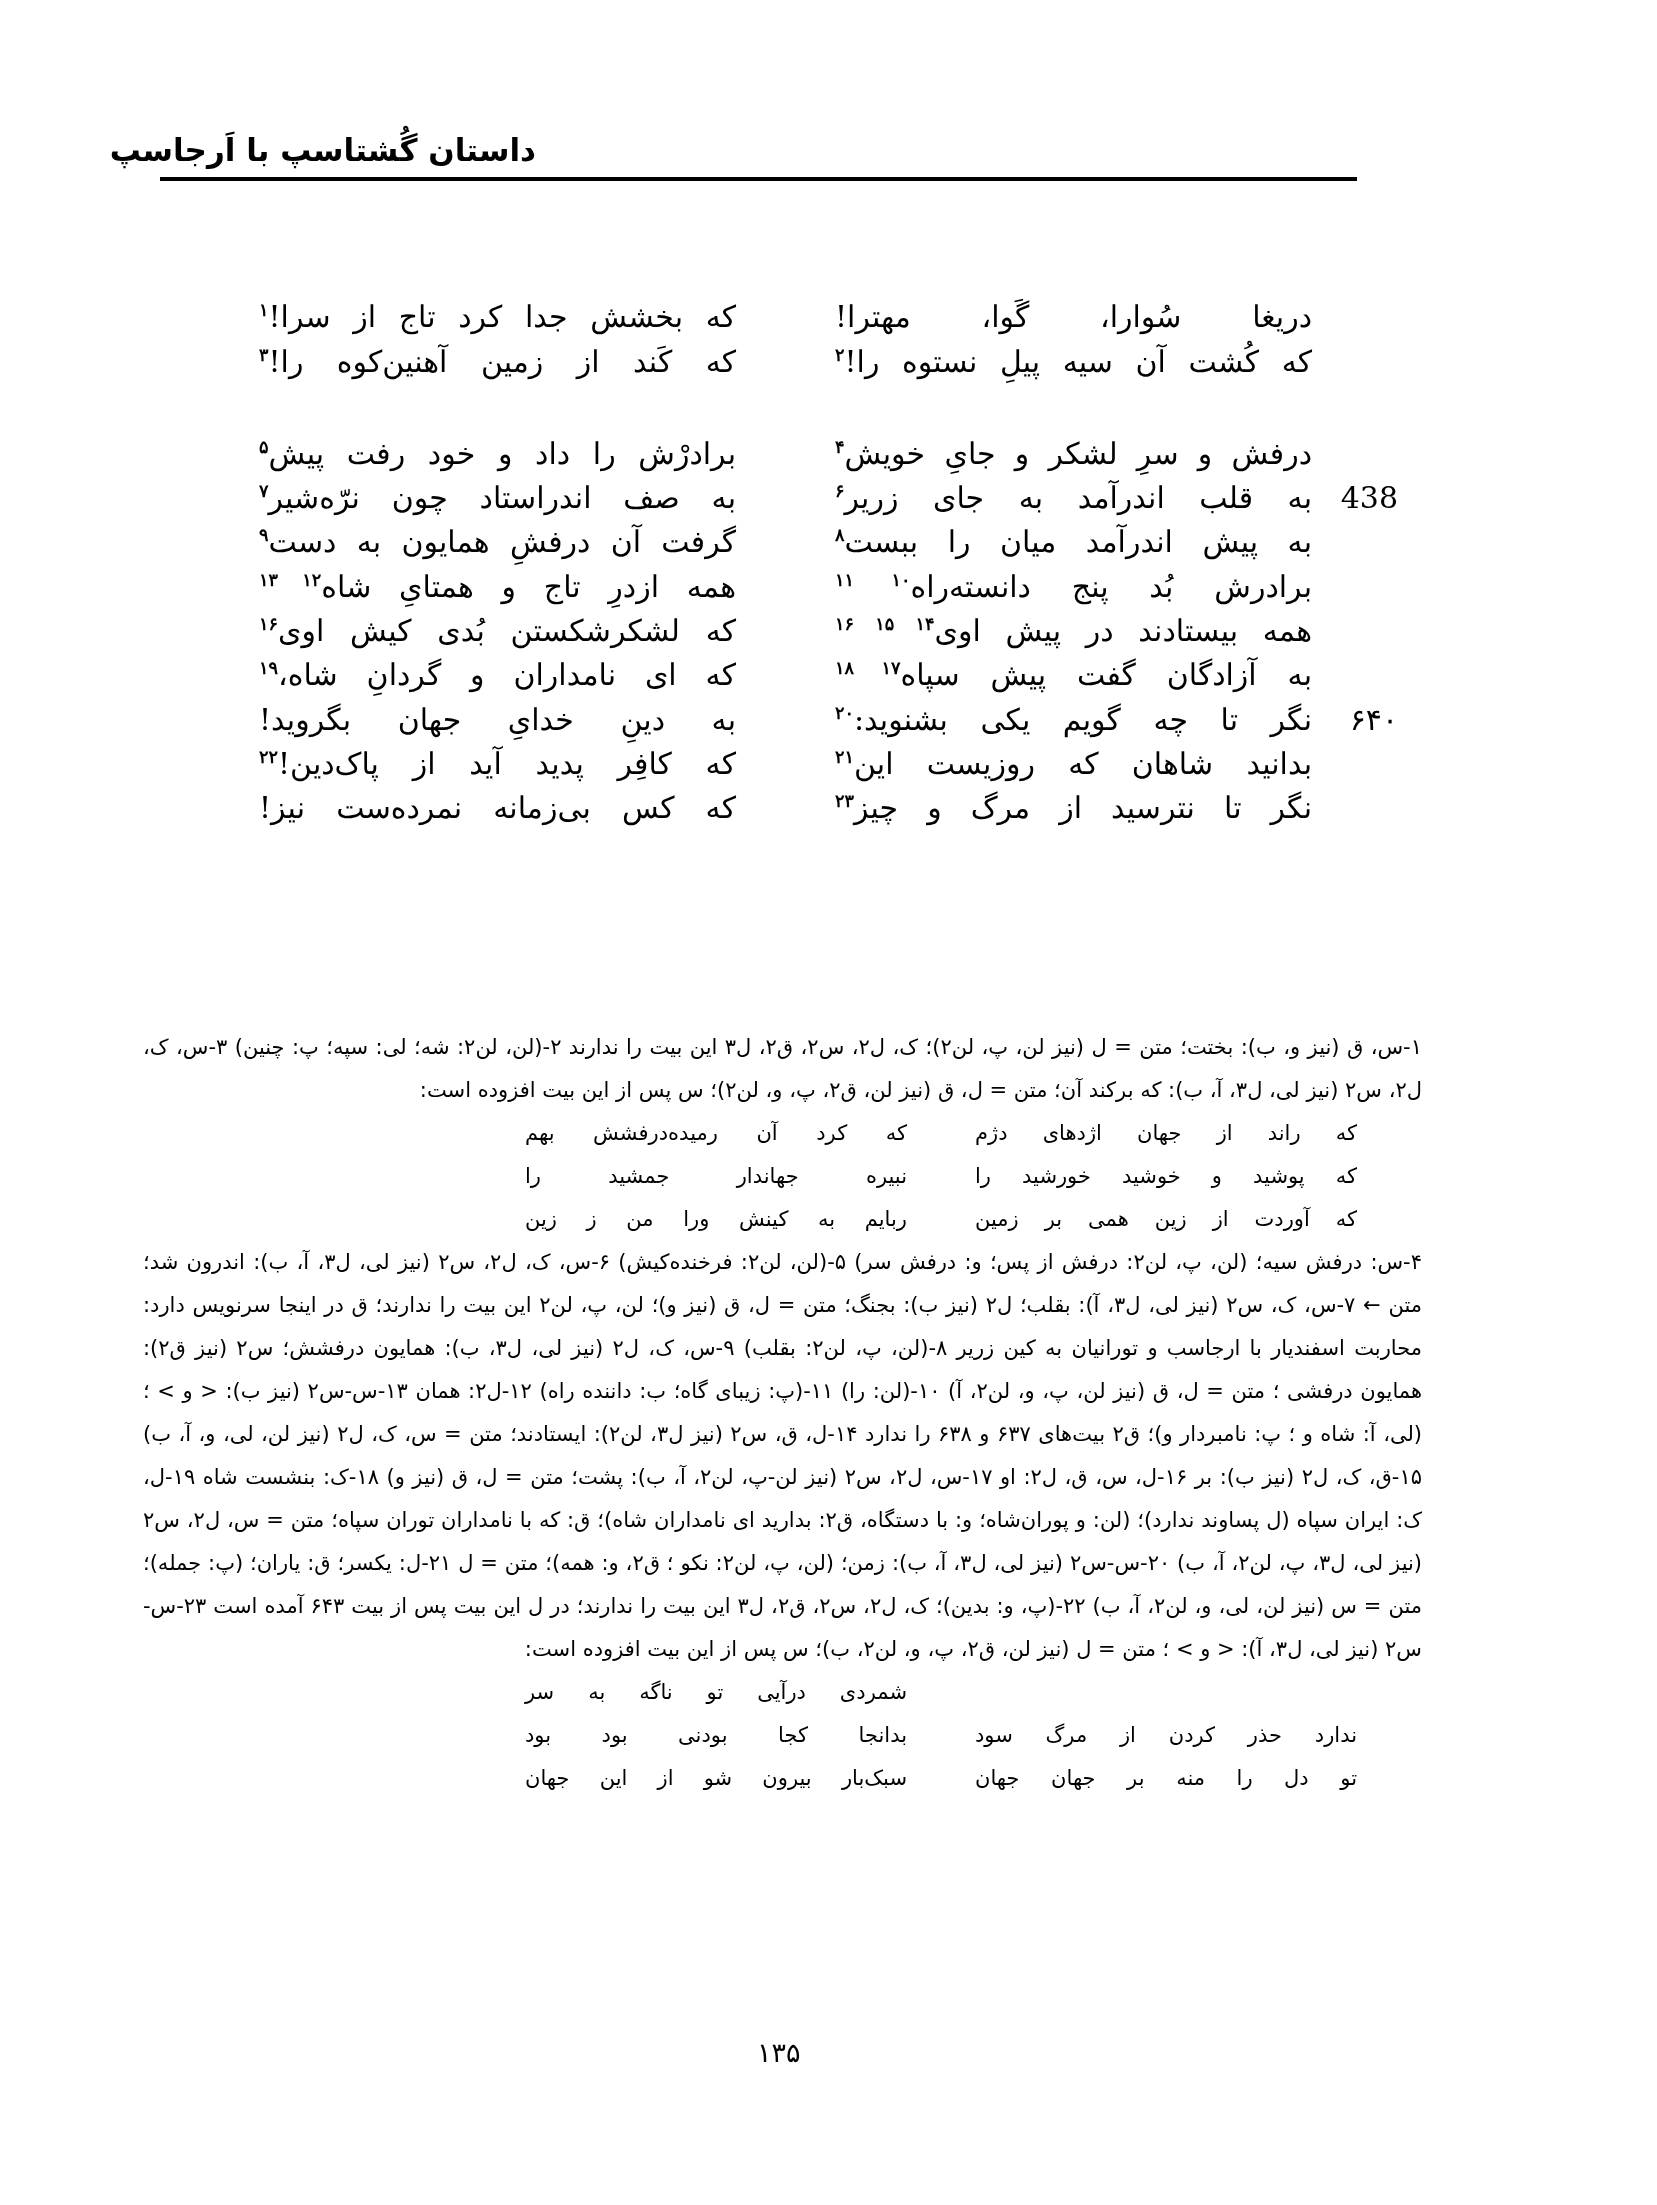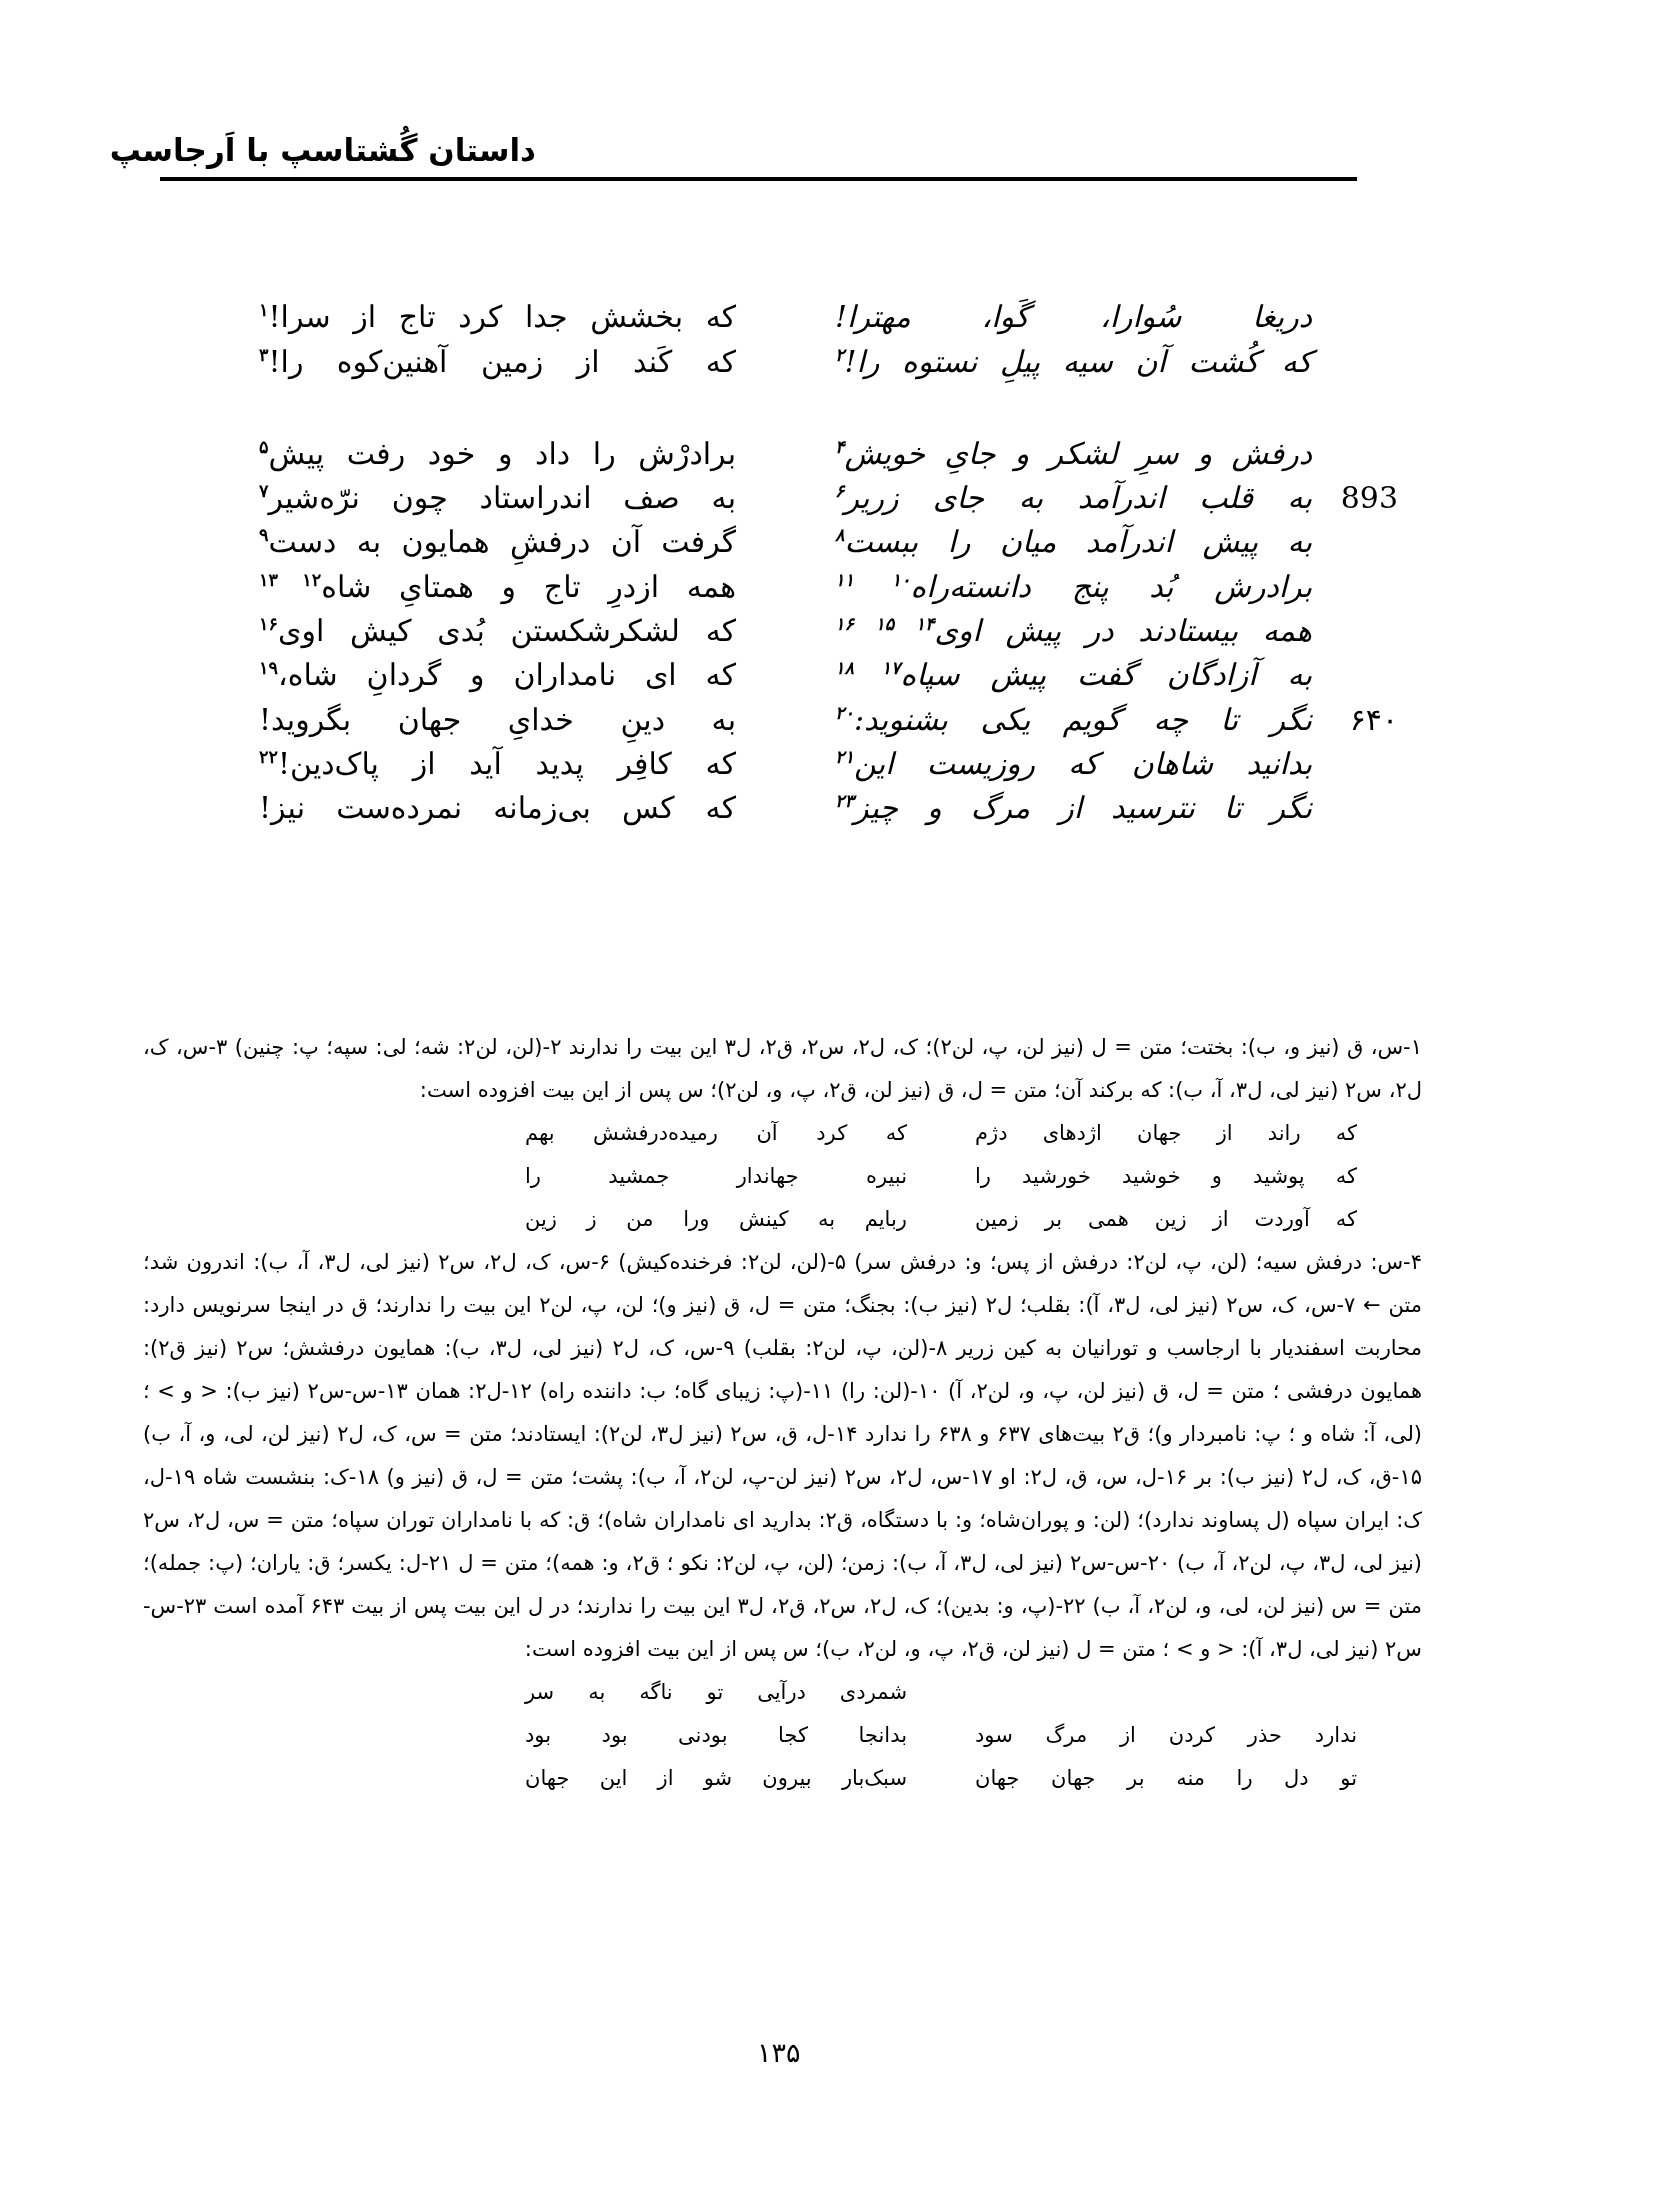--- a/index.html
+++ b/index.html
@@ -3,21 +3,21 @@
 <meta charset="utf-8">
 <style>
   html, body { margin:0; padding:0; background:#ffffff; }
   body { width:1658px; height:2205px; position:relative; overflow:hidden; color:#000; font-family:"DejaVu Serif", serif; }
   .page { position:absolute; left:0; top:0; width:1658px; height:1593px; }
   .header-title { position:absolute; left:154px; top:123px; width:382px; height:55px; direction:rtl; text-align:left; font-family:"DejaVu Sans", sans-serif; font-weight:bold; font-size:31px; line-height:55px; white-space:nowrap; }
   .header-rule { position:absolute; left:160px; top:177px; width:1197px; height:4.1px; background:#000; }
   .verses { position:absolute; left:0; top:0; width:1658px; }
   .verse-row { position:absolute; left:0; width:1658px; height:48px; }
   .hemi { position:absolute; top:0; height:48px; direction:rtl; font-size:30px; line-height:48px; white-space:nowrap; text-align:justify; text-align-last:justify; }
-  .hemi.first { left:835px; width:477px;font-style:italic; }
+  .hemi.first { left:835px; width:477px; }
   .hemi.second { left:259px; width:477px; }
   .verse-num { position:absolute; left:1323px; top:0; width:75px; height:48px; direction:rtl; text-align:right; font-size:30px; line-height:48px; }
   sup { font-size:17.7px; line-height:0; vertical-align:super; font-weight:bold; }
   .notes { position:absolute; left:143px; top:1026px; width:1279px; direction:rtl; font-family:"DejaVu Sans", sans-serif; font-size:21px; line-height:43px; text-align:justify; }
   .notes p { margin:0; }
   .inset { position:relative; width:1279px; }
   .inset-row { position:relative; height:43px; }
   .inset-h { position:absolute; top:0; height:43px; direction:rtl; white-space:nowrap; text-align:justify; text-align-last:justify; font-family:"DejaVu Sans", sans-serif; font-size:21px; line-height:43px;margin-left:8px; }
   .inset-h.a { right:65px; width:382px; }
   .inset-h.b { right:515px; width:382px; }
@@ -43,21 +43,21 @@
       <div class="hemi first"><span>که کُشت آن سیه پیلِ نستوه را!</span><sup>۲</sup></div>
       <div class="hemi second"><span>که کَند از زمین آهنین‌کوه را!</span><sup>۳</sup></div>
     </div>
 
     <div class="verse-row" style="top:430px">
       <div class="verse-num"></div>
       <div class="hemi first"><span>درفش و سرِ لشکر و جایِ خویش</span><sup>۴</sup></div>
       <div class="hemi second"><span>برادرْش را داد و خود رفت پیش</span><sup>۵</sup></div>
     </div>
     <div class="verse-row" style="top:474px">
-      <div class="verse-num">893</div>
+      <div class="verse-num">438</div>
       <div class="hemi first"><span>به قلب اندرآمد به جای زریر</span><sup>۶</sup></div>
       <div class="hemi second"><span>به صف اندراستاد چون نرّه‌شیر</span><sup>۷</sup></div>
     </div>
     <div class="verse-row" style="top:518px">
       <div class="verse-num"></div>
       <div class="hemi first"><span>به پیش اندرآمد میان را ببست</span><sup>۸</sup></div>
       <div class="hemi second"><span>گرفت آن درفشِ همایون به دست</span><sup>۹</sup></div>
     </div>
     <div class="verse-row" style="top:563px">
       <div class="verse-num"></div>

